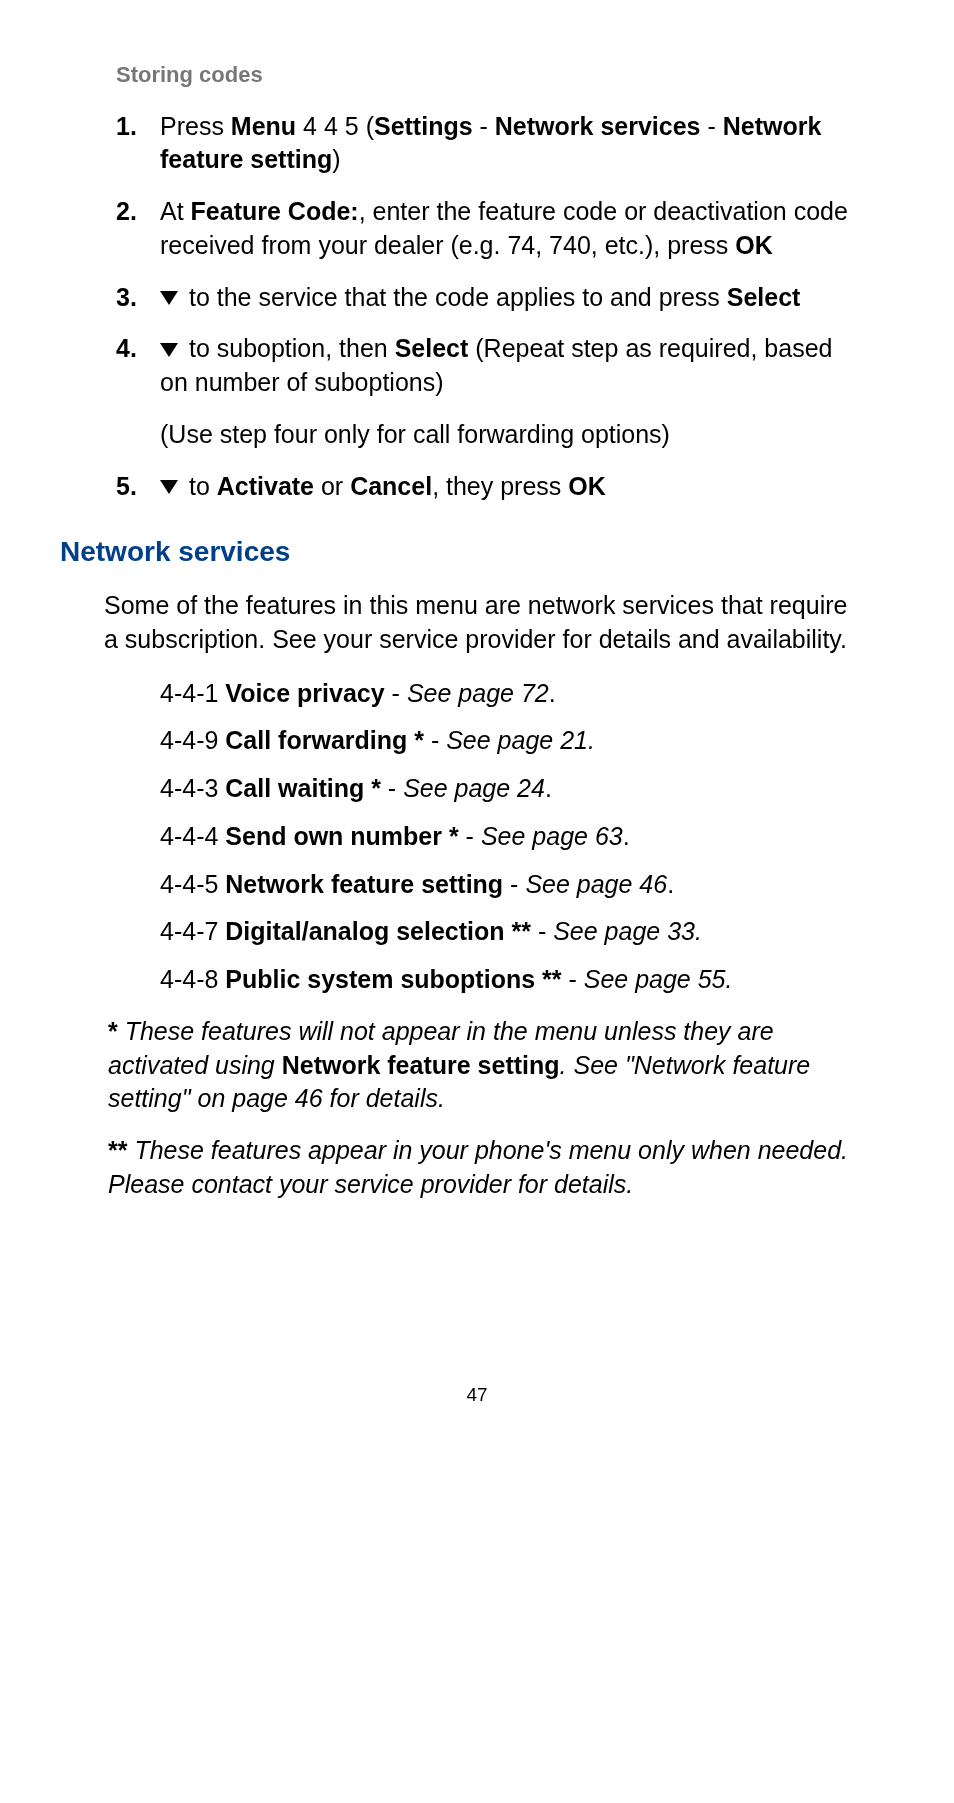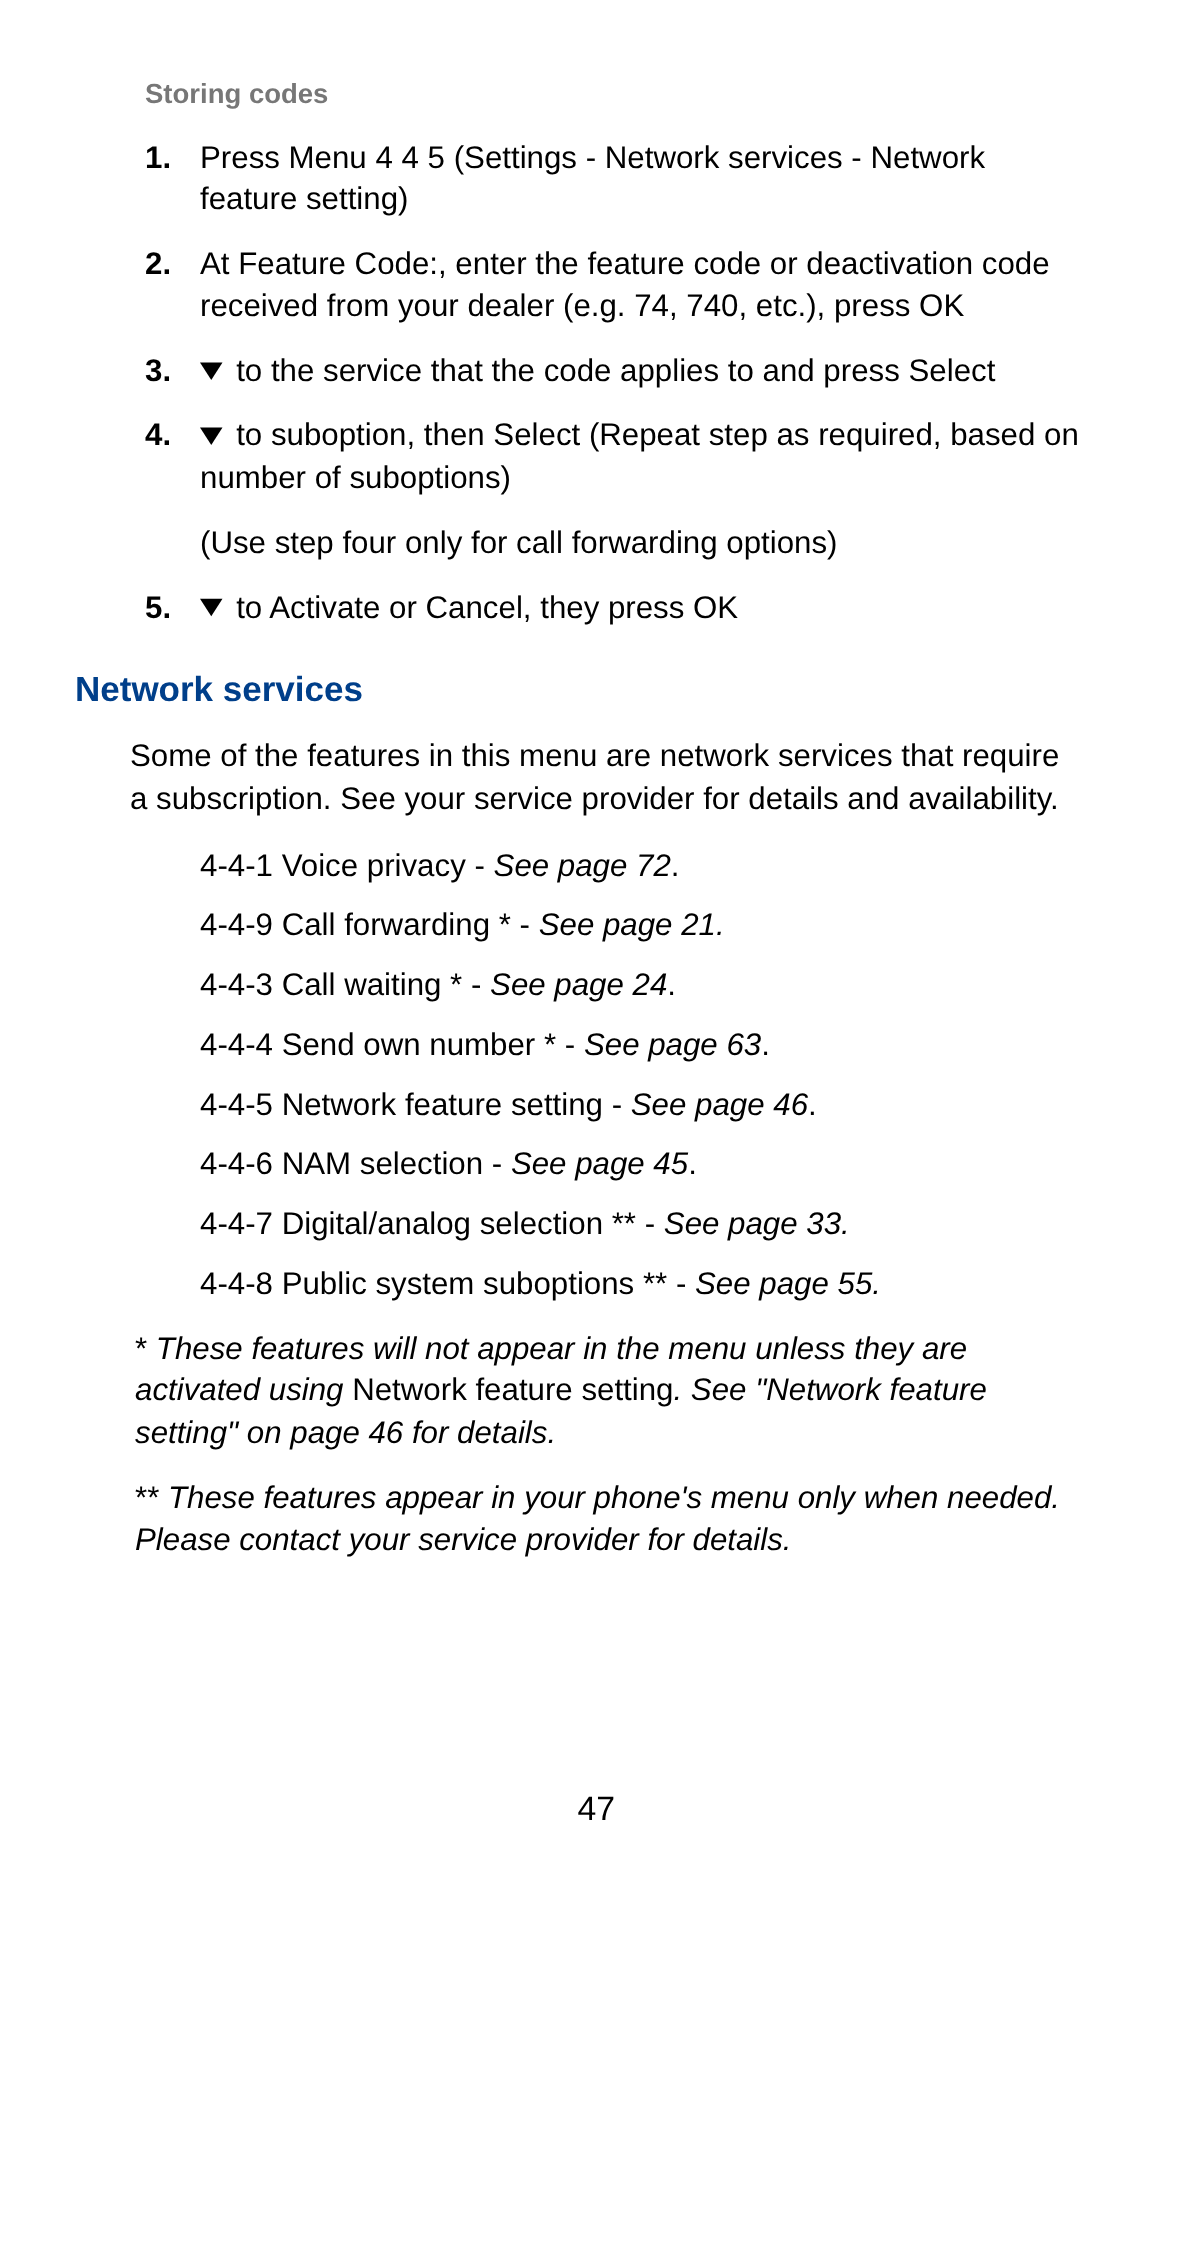--- a/index.html
+++ b/index.html
@@ -33,35 +33,35 @@
     font-weight: bold;
     min-width: 44px;
     flex-shrink: 0;
   }
   .step-body {
     flex: 1;
   }
   .step-note {
     margin: 6px 0 18px 70px;
   }
-  .bold { font-weight: normal; }
+  .bold { font-weight: bold; }
   .ital { font-style: italic; }
   .para {
     margin: 0 0 20px 14px;
   }
   .menu-row {
     margin: 14px 0 14px 70px;
   }
   .note {
     margin: 18px 0 14px 18px;
     font-style: italic;
   }
   .page-num {
     text-align: center;
-    font-size: 27px;
+    font-size: 19px;
     margin-top: 180px;
   }
   .tri {
     display: inline-block;
     width: 0; height: 0;
     border-left: 9px solid transparent;
     border-right: 9px solid transparent;
     border-top: 14px solid #000;
     vertical-align: middle;
     margin-right: 4px;
@@ -101,21 +101,20 @@
 <div class="heading-blue">Network services</div>
 
 <div class="para">Some of the features in this menu are network services that require a subscription. See your service provider for details and availability.</div>
 
 <div id="menu-container">
     <div class="menu-row"><span>4-4-1 </span><span class="bold">Voice privacy</span><span> - </span><span class="ital">See page 72</span><span>.</span></div>
     <div class="menu-row"><span>4-4-9 </span><span class="bold">Call forwarding *</span><span> - </span><span class="ital">See page 21.</span></div>
     <div class="menu-row"><span>4-4-3 </span><span class="bold">Call waiting *</span><span> - </span><span class="ital">See page 24</span><span>.</span></div>
     <div class="menu-row"><span>4-4-4 </span><span class="bold">Send own number *</span><span> - </span><span class="ital">See page 63</span><span>.</span></div>
     <div class="menu-row"><span>4-4-5 </span><span class="bold">Network feature setting</span><span> - </span><span class="ital">See page 46</span><span>.</span></div>
-    <div class="menu-row"><span>4-4-6 </span><span class="bold">NAM selection</span><span> - </span><span class="ital">See page 45</span><span>.</span></div>
     <div class="menu-row"><span>4-4-7 </span><span class="bold">Digital/analog selection **</span><span> - </span><span class="ital">See page 33.</span></div>
     <div class="menu-row"><span>4-4-8 </span><span class="bold">Public system suboptions **</span><span> - </span><span class="ital">See page 55.</span></div>
   </div>
 
 <div class="note">
   <span class="bold" style="font-style:normal">*</span><span> These features will not appear in the menu unless they are activated using </span><span class="bold" style="font-style:normal">Network feature setting</span><span>. See "Network feature setting" on page 46 for details.</span>
 </div>
 
 <div class="note">
   <span class="bold" style="font-style:normal">**</span><span> These features appear in your phone's menu only when needed. Please contact your service provider for details.</span>

